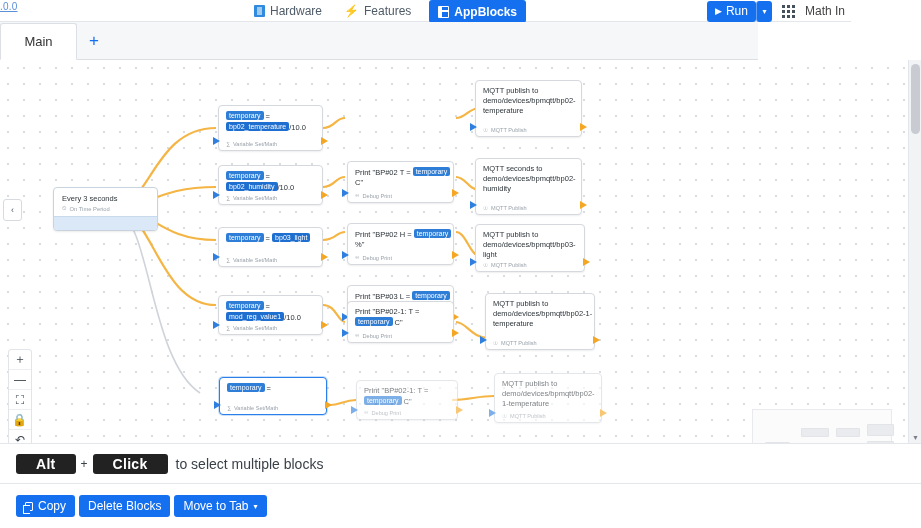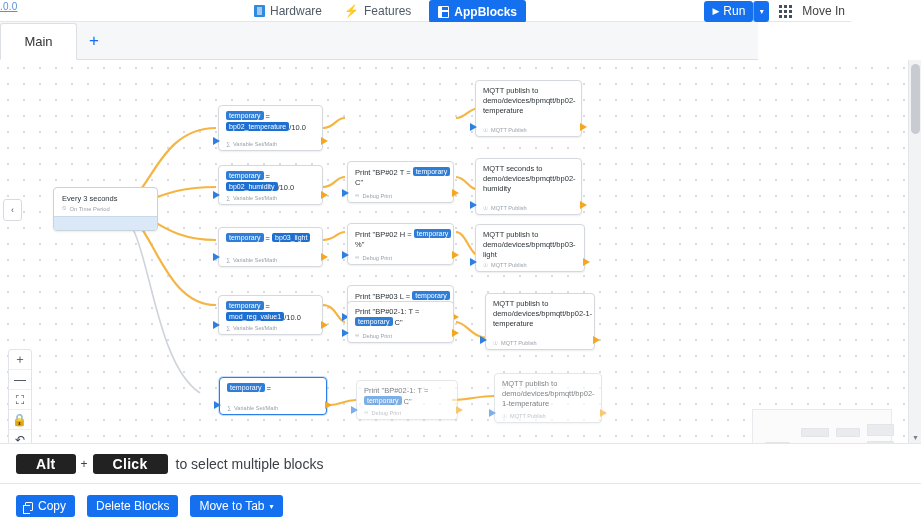--- a/index.html
+++ b/index.html
@@ -157,21 +157,21 @@
     display:flex; align-items:center; padding-left:16px; gap:5px;
   }
   .kbd{
     background:#222; color:#fff; font-size:14px; font-weight:bold;
     border-radius:3px; padding:2px 20px; letter-spacing:.3px;
   }
   .hint-txt{ font-size:14px; color:#3a4149; margin-left:3px;}
   .actionbar{
     position:absolute; left:0; top:483px; width:921px; height:45px;
     background:#fff; border-top:1px solid #e3e6ea;
-    display:flex; align-items:center; padding-left:16px; gap:12px;
+    display:flex; align-items:center; padding-left:16px; gap:4px;
   }
   .abtn{
     background:#1570ef; color:#fff; font-size:12px; height:22px;
     border-radius:3px; display:flex; align-items:center; gap:5px;
     padding:0 9px; cursor:pointer; border:none;
   }
   .copy-ico{ display:inline-block; width:8px; height:9px; border:1.3px solid #fff; border-radius:1px; position:relative;}
   .copy-ico:after{content:""; position:absolute; left:-3px; top:2px; width:6px; height:7px; border:1.3px solid #fff; border-right:none; border-radius:1px 0 0 1px; background:#1570ef;}
   .caret-dn{ font-size:8px; }
 </style>
@@ -208,21 +208,21 @@
       <i></i>
         <i></i>
         <i></i>
         <i></i>
         <i></i>
         <i></i>
         <i></i>
         <i></i>
         <i></i>
     </div>
-    <div class="signin">Move In</div>
+    <div class="signin">Math In</div>
   </div>
 </div>
 
 <div class="tabstrip">
   <div class="tab active">Main</div>
   <div class="tab-add">+</div>
 </div>
 
 <div class="canvas">
 

